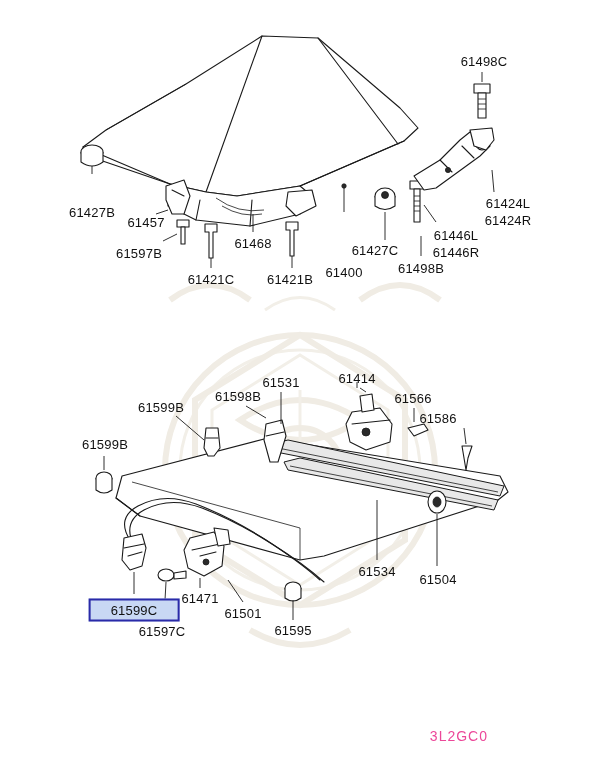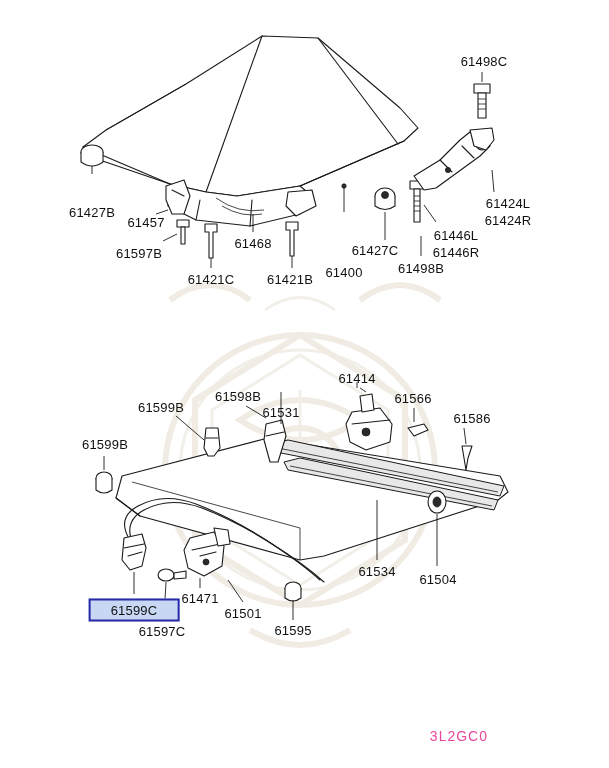--- a/index.html
+++ b/index.html
@@ -283,24 +283,24 @@
   <div class="label" style="left:253px; top:243px;">61468</div>
   <div class="label" style="left:211px; top:279px;">61421C</div>
   <div class="label" style="left:290px; top:279px;">61421B</div>
   <div class="label" style="left:344px; top:224px;margin-top:48px;">61400</div>
   <div class="label" style="left:375px; top:250px;">61427C</div>
   <div class="label" style="left:456px; top:235px;">61446L</div>
   <div class="label" style="left:456px; top:252px;">61446R</div>
   <div class="label" style="left:421px; top:268px;">61498B</div>
   <div class="label" style="left:508px; top:203px;">61424L</div>
   <div class="label" style="left:508px; top:220px;">61424R</div>
-  <div class="label" style="left:281px; top:382px;margin-top:30px;">61531</div>
+  <div class="label" style="left:281px; top:382px;">61531</div>
   <div class="label" style="left:357px; top:378px;">61414</div>
   <div class="label" style="left:413px; top:398px;">61566</div>
-  <div class="label" style="left:472px; top:418px;">61586</div>
+  <div class="label" style="left:438px; top:418px;">61586</div>
   <div class="label" style="left:238px; top:396px;">61598B</div>
   <div class="label" style="left:161px; top:407px;">61599B</div>
   <div class="label" style="left:105px; top:444px;">61599B</div>
   <div class="label" style="left:377px; top:571px;">61534</div>
   <div class="label" style="left:438px; top:579px;">61504</div>
   <div class="label" style="left:200px; top:598px;">61471</div>
   <div class="label" style="left:243px; top:613px;">61501</div>
   <div class="label" style="left:293px; top:630px;">61595</div>
   <div class="label highlight" style="left:134px; top:610px;">61599C</div>
   <div class="label" style="left:162px; top:631px;">61597C</div>

